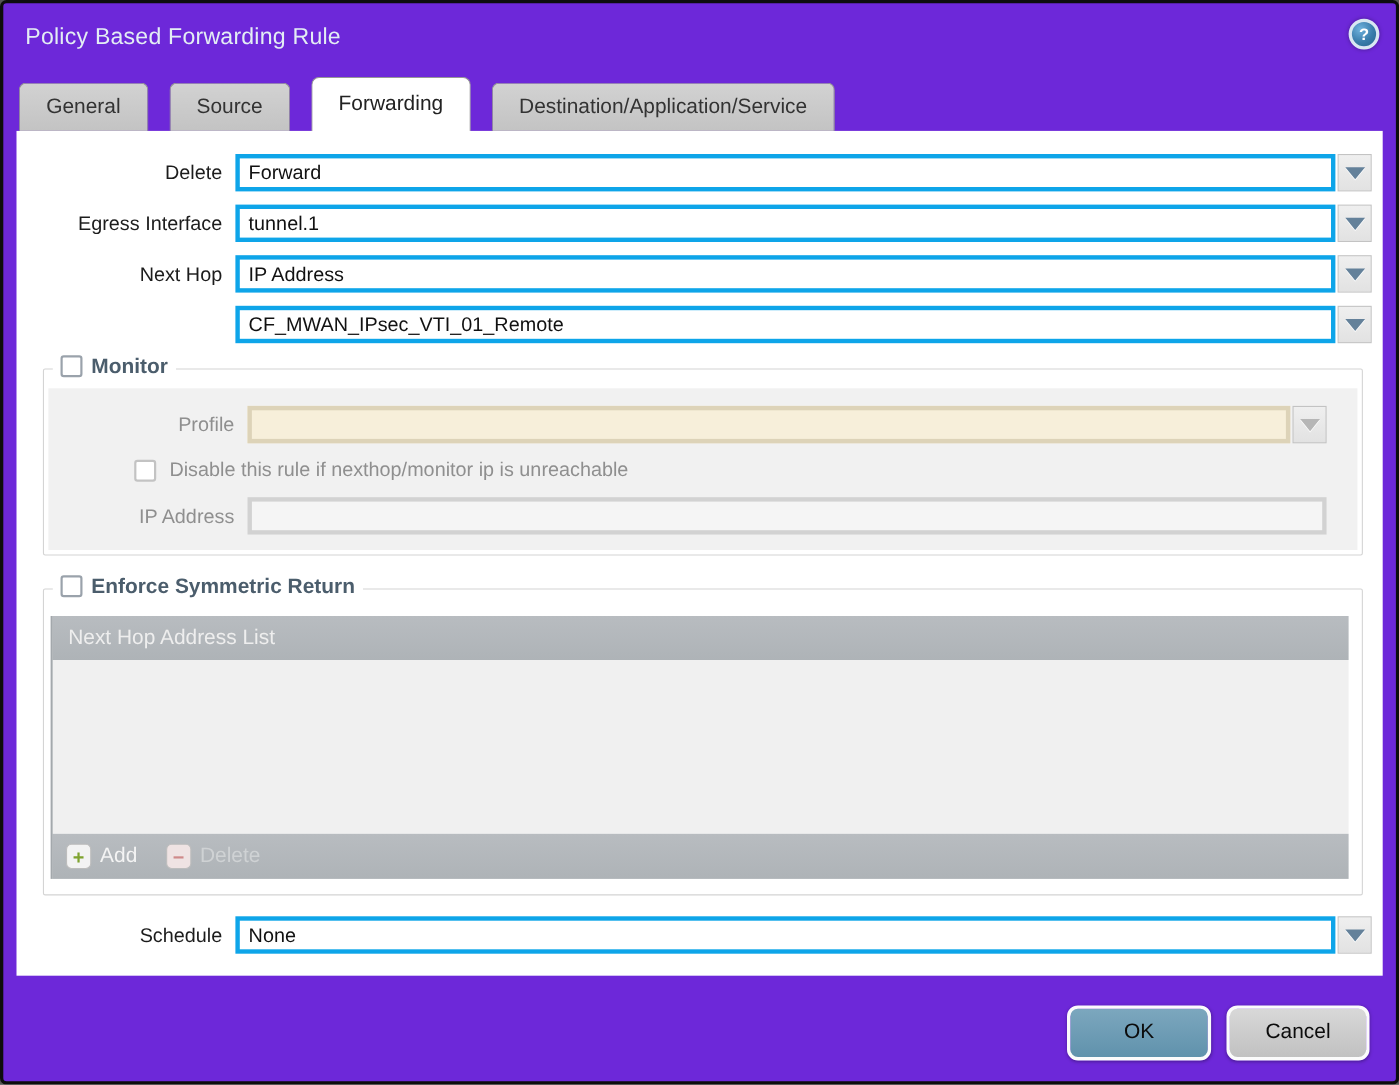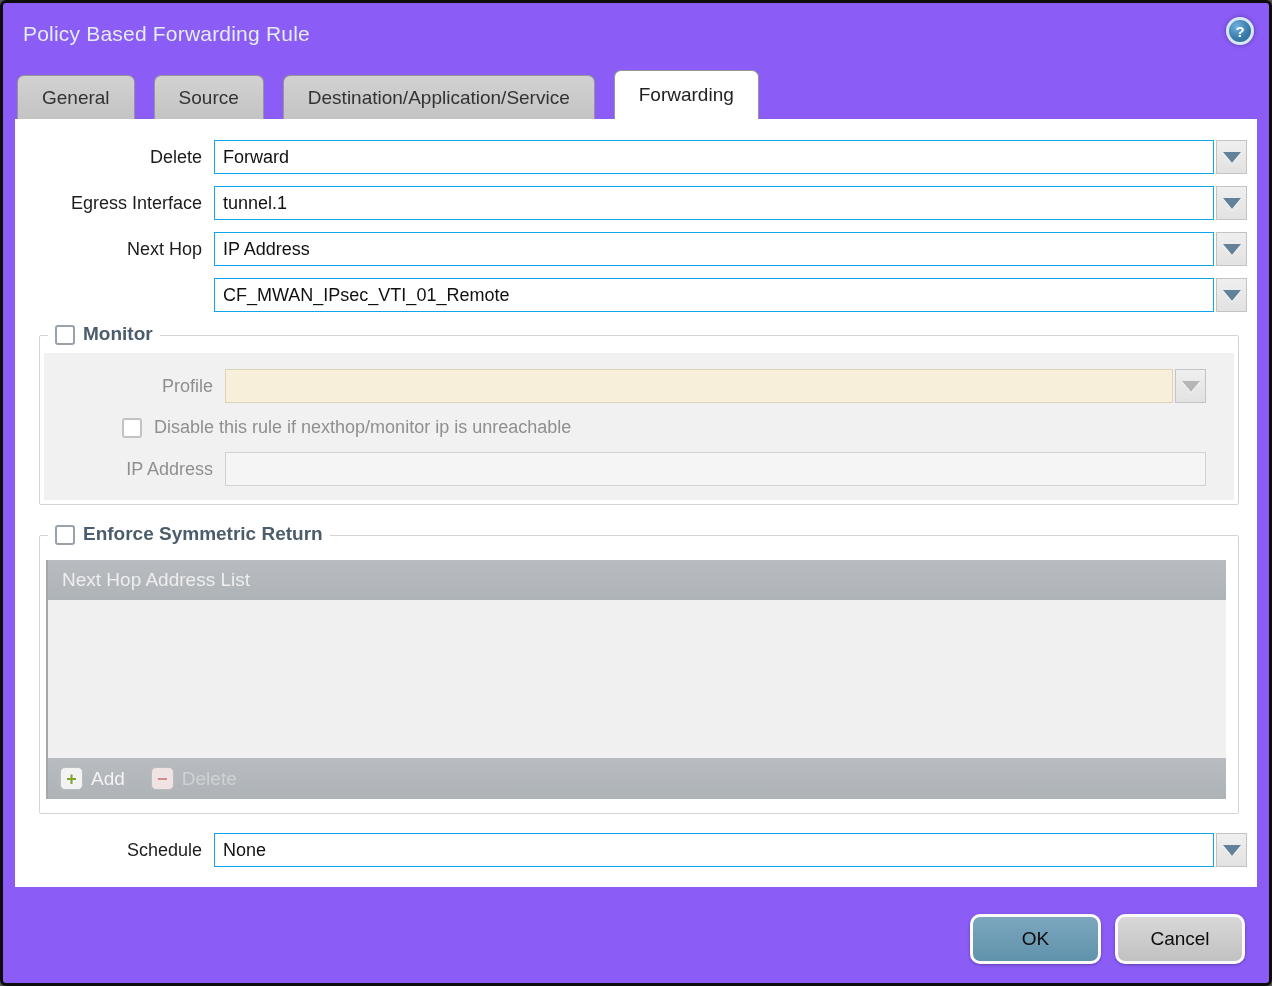--- a/index.html
+++ b/index.html
@@ -1,19 +1,19 @@
 <!DOCTYPE html>
 <html><head>
 <meta charset="utf-8">
 <style>
   * { margin:0; padding:0; box-sizing:border-box; }
   html,body { background:#555; font-family:"Liberation Sans", sans-serif; }
   .dialog {
     position:relative; width:1272px; height:986px;
-    background:#8b5cf6; border:3px solid #0d0d0d; border-radius:6px;
+    background:#6d28d9; border:3px solid #0d0d0d; border-radius:6px;
     overflow:hidden;
   }
   
   .titlebar { position:absolute; top:0; left:0; right:0; height:66px; }
   .title {
     position:absolute; left:20px; top:19px;
     font-size:21px; color:#e3edf4; letter-spacing:.2px;
   }
   .help {
     position:absolute; right:15px; top:14px; width:28px; height:28px;
@@ -38,38 +38,38 @@
     position:absolute; left:12px; right:12px; top:116px; height:768px;
     background:#ffffff; z-index:1; padding:21px 10px 0 0;
   }
   .row { display:flex; align-items:center; margin-bottom:12px; }
   .flabel {
     width:199px; padding-right:12px; text-align:right;
     font-size:18px; color:#1c1c1c; flex:0 0 199px;
   }
   .field { flex:1; display:flex; align-items:stretch; }
   .inputbox {
-    flex:1; height:34px; border:1px solid #0ea5e9; background:#fff;
+    flex:1; height:34px; border:4px solid #0ea5e9; background:#fff;
     display:flex; align-items:center; padding-left:8px;
     font-size:18px; color:#111; overflow:hidden; white-space:nowrap;
   }
   .ddbtn {
     width:31px; height:34px; margin-left:2px; background:linear-gradient(#efefef,#e2e2e2);
     border:1px solid #c3c3c3; display:flex; align-items:center; justify-content:center; cursor:pointer;
   }
   .tri { width:0; height:0; border-left:9px solid transparent; border-right:9px solid transparent;
          border-top:11px solid #64819a; filter:drop-shadow(0 1px 0 #fff); }
   .ddbtn.disabled .tri { border-top-color:#b6b6b6; }
   
   .fieldset {
     position:relative; border:1px solid #d4d4d4; margin:0 8px 0 24px; border-radius:2px;
   }
   .legend {
     position:absolute; top:-13px; left:8px; background:#fff; padding:0 7px;
-    display:flex; align-items:flex-end; gap:8px;
+    display:flex; align-items:flex-start; gap:8px;
   }
   .cb {
     width:20px; height:20px; border:2px solid #9aa2ab; border-radius:3px; background:#fff;
     display:inline-block; cursor:pointer; flex:0 0 20px;
   }
   .cb.disabled { border-color:#c3c3c3; cursor:default; }
   .legend-text { font-size:19px; font-weight:bold; color:#4b5d6c; }
   .disabled-area {
     margin:17px 4px 4px 4px; background:#f1f1f1; padding:16px 28px 10px 0;
   }
@@ -122,25 +122,25 @@
     </div>
   </div>
 
   <div class="tabs">
     <div class="tab">
       <span>General</span>
     </div>
     <div class="tab">
       <span>Source</span>
     </div>
+    <div class="tab active">
+      <span>Forwarding</span>
+    </div>
     <div class="tab">
       <span>Destination/Application/Service</span>
-    </div>
-    <div class="tab active">
-      <span>Forwarding</span>
     </div>
   </div>
 
   <div class="panel">
 
     <div class="row">
       <div class="flabel">Delete</div>
       <div class="field">
         <div class="inputbox">
           <span>Forward</span>

